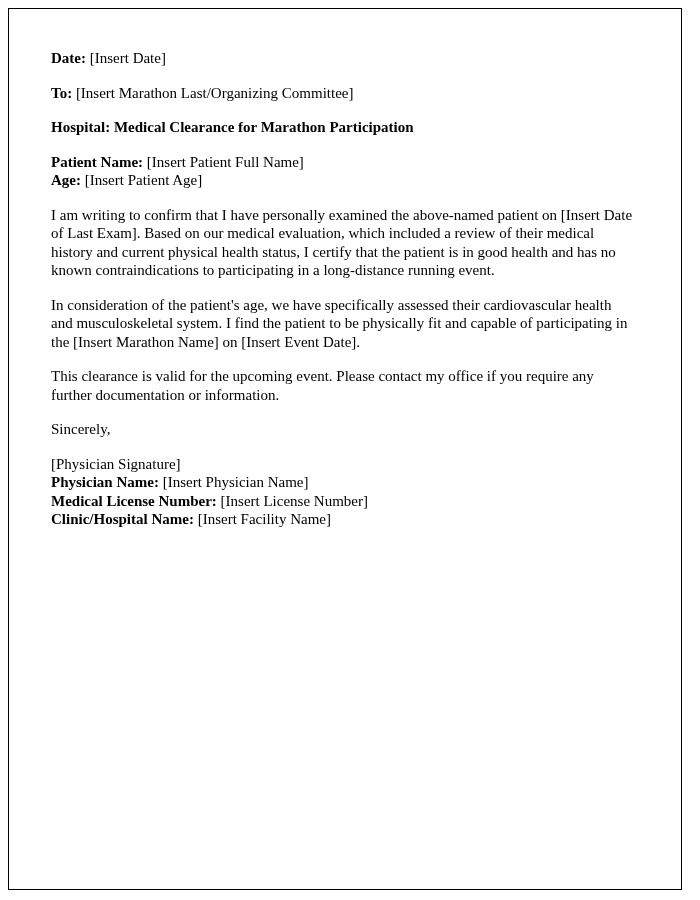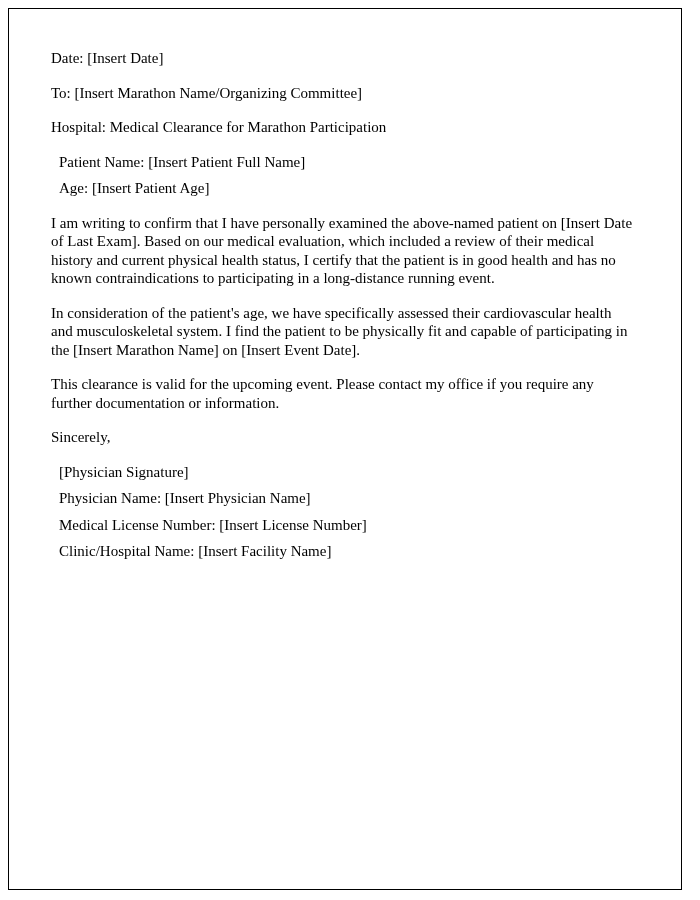--- a/index.html
+++ b/index.html
@@ -26,36 +26,36 @@
     padding: 40px 45px 40px 42px;
     overflow: hidden;
   }
   .page p,
   .page .block {
     margin: 0 0 16px 0;
     font-size: 15px;
     line-height: 18.5px;
   }
   .line {
-    margin: 8px;
+    margin: 0;
     font-size: 15px;
     line-height: 18.5px;
   }
   strong, .bold {
-    font-weight: normal;
+    font-weight: bold;
   }
 </style>
 </head>
 <body>
 
 <div class="page">
 
   <p><strong>Date:</strong><span> [Insert Date]</span></p>
 
-  <p><strong>To:</strong><span> [Insert Marathon Name/Organizing Committee]</span></p>
+  <p><strong>To:</strong><span> [Insert Marathon Last/Organizing Committee]</span></p>
 
   <p><strong>Hospital: Medical Clearance for Marathon Participation</strong></p>
 
   <div class="block">
     <div class="line"><strong>Patient Name:</strong><span> [Insert Patient Full Name]</span></div>
     <div class="line"><strong>Age:</strong><span> [Insert Patient Age]</span></div>
   </div>
 
 
   <p>I am writing to confirm that I have personally examined the above-named patient on [Insert Date of Last Exam]. Based on our medical evaluation, which included a review of their medical history and current physical health status, I certify that the patient is in good health and has no known contraindications to participating in a long-distance running event.</p>

